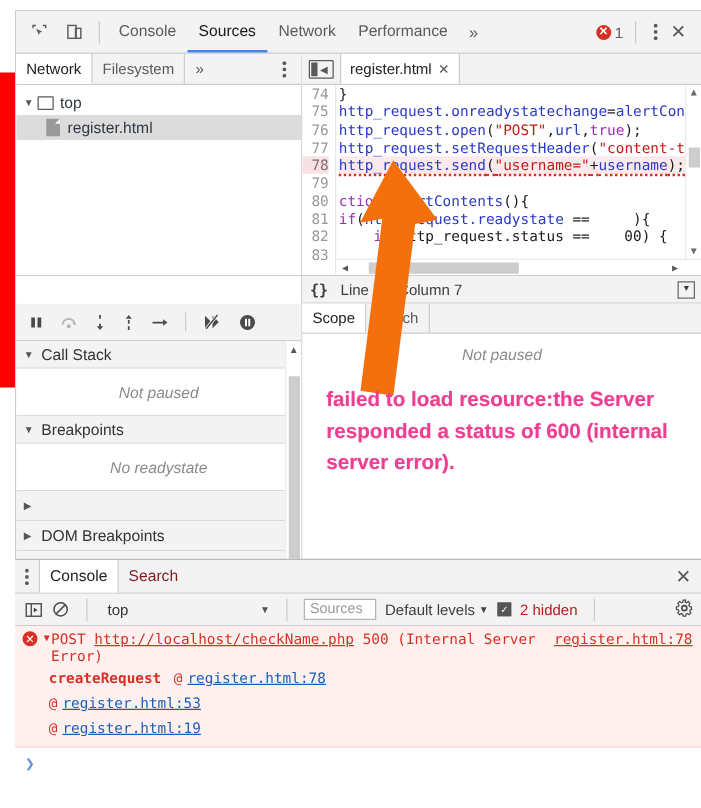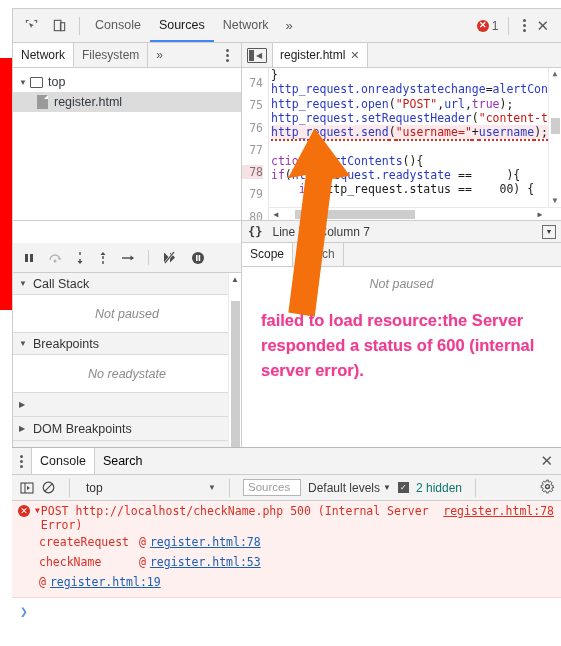--- a/index.html
+++ b/index.html
@@ -130,21 +130,21 @@
   .panel-toggle span{ display:block;width:5px;height:11px;background:#5a5a5a;margin-left:1px;}
   .panel-toggle em{ display:block; font-style:normal; color:#5a5a5a; font-size:8px; margin-left:2px;}
   .ed-tab {
     display:flex;align-items:center;gap:5px;
     padding:0 7px; height:24px; background:#fff; border-left:1px solid #cdcdcd;
     border-right:1px solid #cdcdcd; font-size:12px; color:#222;
   }
   .ed-tab .x { color:#5a5a5a; font-size:11px; }
   .code-wrap { flex:1; display:flex; position:relative; overflow:hidden; font-family:"DejaVu Sans Mono", monospace; font-size:11.5px;}
   .gutter { width:26px; text-align:right; padding-right:5px; color:#999; background:#fff; flex:0 0 26px;}
-  .gutter div { height:14.3px; line-height:14.3px;margin-top:8px; }
+  .gutter div { height:14.3px; line-height:14.3px; }
   .gutter div.hl { background:#f6e2e4; color:#8a6c70;}
   .code-body { flex:1; position:relative; overflow:hidden; border-left:1px solid #e6e6e6; padding-left:2px;}
   .code-body .ln { height:14.3px; line-height:14.3px; white-space:pre; }
   .code-body .ln.hl { background:#fbe9eb; }
   .k-plain { color:#1a1a1a; }
   .k-prop  { color:#2a39c6; }
   .k-str   { color:#c41a16; }
   .k-kw    { color:#9b30b0; }
   .k-var   { color:#2a39c6; }
   .squiggle { border-bottom: 2px dotted #d93025; }
@@ -226,21 +226,21 @@
   
   .drawer {
     position:absolute; left:12px; top:446px; width:549px; height:200px;
     background:#fff; border-top:1px solid #b9b9b9;
   }
   .drawer-tabs {
     display:flex; align-items:center; height:27px; background:#f3f3f3;
     border-bottom:1px solid #cdcdcd;
   }
   .drawer-tabs .kebab { padding:0 8px; }
-  .d-tab { padding:0 8px; height:26px; line-height:26px; font-size:12.5px; color:#000000; border-left:1px solid #cdcdcd; border-right:1px solid #cdcdcd;}
+  .d-tab { padding:0 8px; height:26px; line-height:26px; font-size:12.5px; color:#7f1d1d; border-left:1px solid #cdcdcd; border-right:1px solid #cdcdcd;}
   .d-tab.active { background:#fff; color:#222; }
   .d-tab.plain { border:none; }
   .drawer-close { margin-left:auto; padding:0 9px; font-size:15px; color:#5a5a5a;}
 
   .console-toolbar {
     display:flex; align-items:center; height:26px; background:#f3f3f3;
     border-bottom:1px solid #cdcdcd; gap:7px; padding:0 7px; font-size:12px; color:#3c3c3c;
   }
   .ct-ico { width:15px;height:15px;display:flex;align-items:center;justify-content:center;color:#4a4a4a;}
   .ctx-select {
@@ -249,35 +249,35 @@
   }
   .ctx-select .cv { font-size:8px; color:#555;}
   .filter-box {
     width:58px;height:17px;border:1px solid #b5b5b5;background:#fff;
     font-size:11.5px;color:#9b9b9b;line-height:15px;padding-left:4px;
   }
   .lvl { display:flex;align-items:center;gap:3px;}
   .lvl .cv{ font-size:8px;color:#444;}
   .cbx { width:11px;height:11px;border:1px solid #555;background:#555;color:#fff;font-size:8px;
          display:flex;align-items:center;justify-content:center;}
-  .hidden-count { color:#0f766e; }
+  .hidden-count { color:#b91c1c; }
   .gear { margin-left:auto; font-size:14px; color:#4a4a4a;}
 
   .console-body { font-family:"DejaVu Sans Mono", monospace; font-size:11.5px;}
   .c-err-group { background:#fff0f0; border-bottom:1px solid #ffd6d6; padding:3px 0 5px 0;}
   .c-line1 { display:flex; align-items:flex-start; color:#d93025; padding-left:6px; }
   .c-badge { width:12px;height:12px;border-radius:50%;background:#d93025;color:#fff;
              font-size:9px;line-height:12px;text-align:center;margin-right:5px;margin-top:1px;
              font-family:"Liberation Sans",sans-serif;flex:0 0 12px;}
   .c-tri { font-size:8px; margin-right:1px; margin-top:2px;}
   .c-msg { flex:1; }
-  .c-msg a { color:#d93025; }
+  .c-msg a { color:#d93025; text-decoration:underline;}
   .c-src { color:#d93025; text-decoration:underline; white-space:nowrap; padding-right:8px; }
   .c-frame { display:flex; color:#d93025; padding-left:27px; line-height:20px;}
-  .c-frame .fn { width:100px; }
+  .c-frame .fn { width:100px;font-weight:bold; }
   .c-frame .at { margin-right:4px;}
   .c-frame a { color:#1a5fb4; text-decoration:underline; }
   .c-prompt { height:26px; display:flex; align-items:center; padding-left:8px; color:#5a8fd6; font-size:13px;}
 </style>
 </head>
 <body>
 
 <div id="root">
 
   <div class="red-bar"></div>
@@ -295,20 +295,21 @@
         <svg width="15" height="15" viewBox="0 0 16 16">
           <rect x="2.5" y="2.5" width="7" height="11" fill="none" stroke="#5a5a5a" stroke-width="1.2"></rect>
           <rect x="9" y="5" width="4.5" height="8.5" fill="none" stroke="#5a5a5a" stroke-width="1.2"></rect>
         </svg>
       </div>
       <div class="vsep"></div>
 
       <div class="main-tab">Console</div>
       <div class="main-tab active">Sources</div>
       <div class="main-tab">Network</div>
+      <div class="main-tab">Performance</div>
       <div class="chev-more">»</div>
 
       <div class="tb-right">
         <div class="err-badge">
           <span class="err-dot">✕</span>
           <span>1</span>
         </div>
         <div class="vsep"></div>
         <div class="kebab">
             <i></i>
@@ -561,21 +562,20 @@
             <span class="c-tri">▼</span>
             <span class="c-msg"><span>POST</span> <a>http://localhost/checkName.php</a> <span>500</span> <span>(Internal Server Error)</span></span>
             <span class="c-src">register.html:78</span>
           </div>
           <div class="c-frame">
             <span class="fn">createRequest</span>
             <span class="at">@</span>
             <a>register.html:78</a>
           </div>
           <div class="c-frame">
-            <span class="fn">checkName</span>
             <span class="at">@</span>
             <a>register.html:53</a>
           </div>
           <div class="c-frame">
             <span class="at">@</span>
             <a>register.html:19</a>
           </div>
         </div>
         <div class="c-prompt">
           <span>❯</span>

